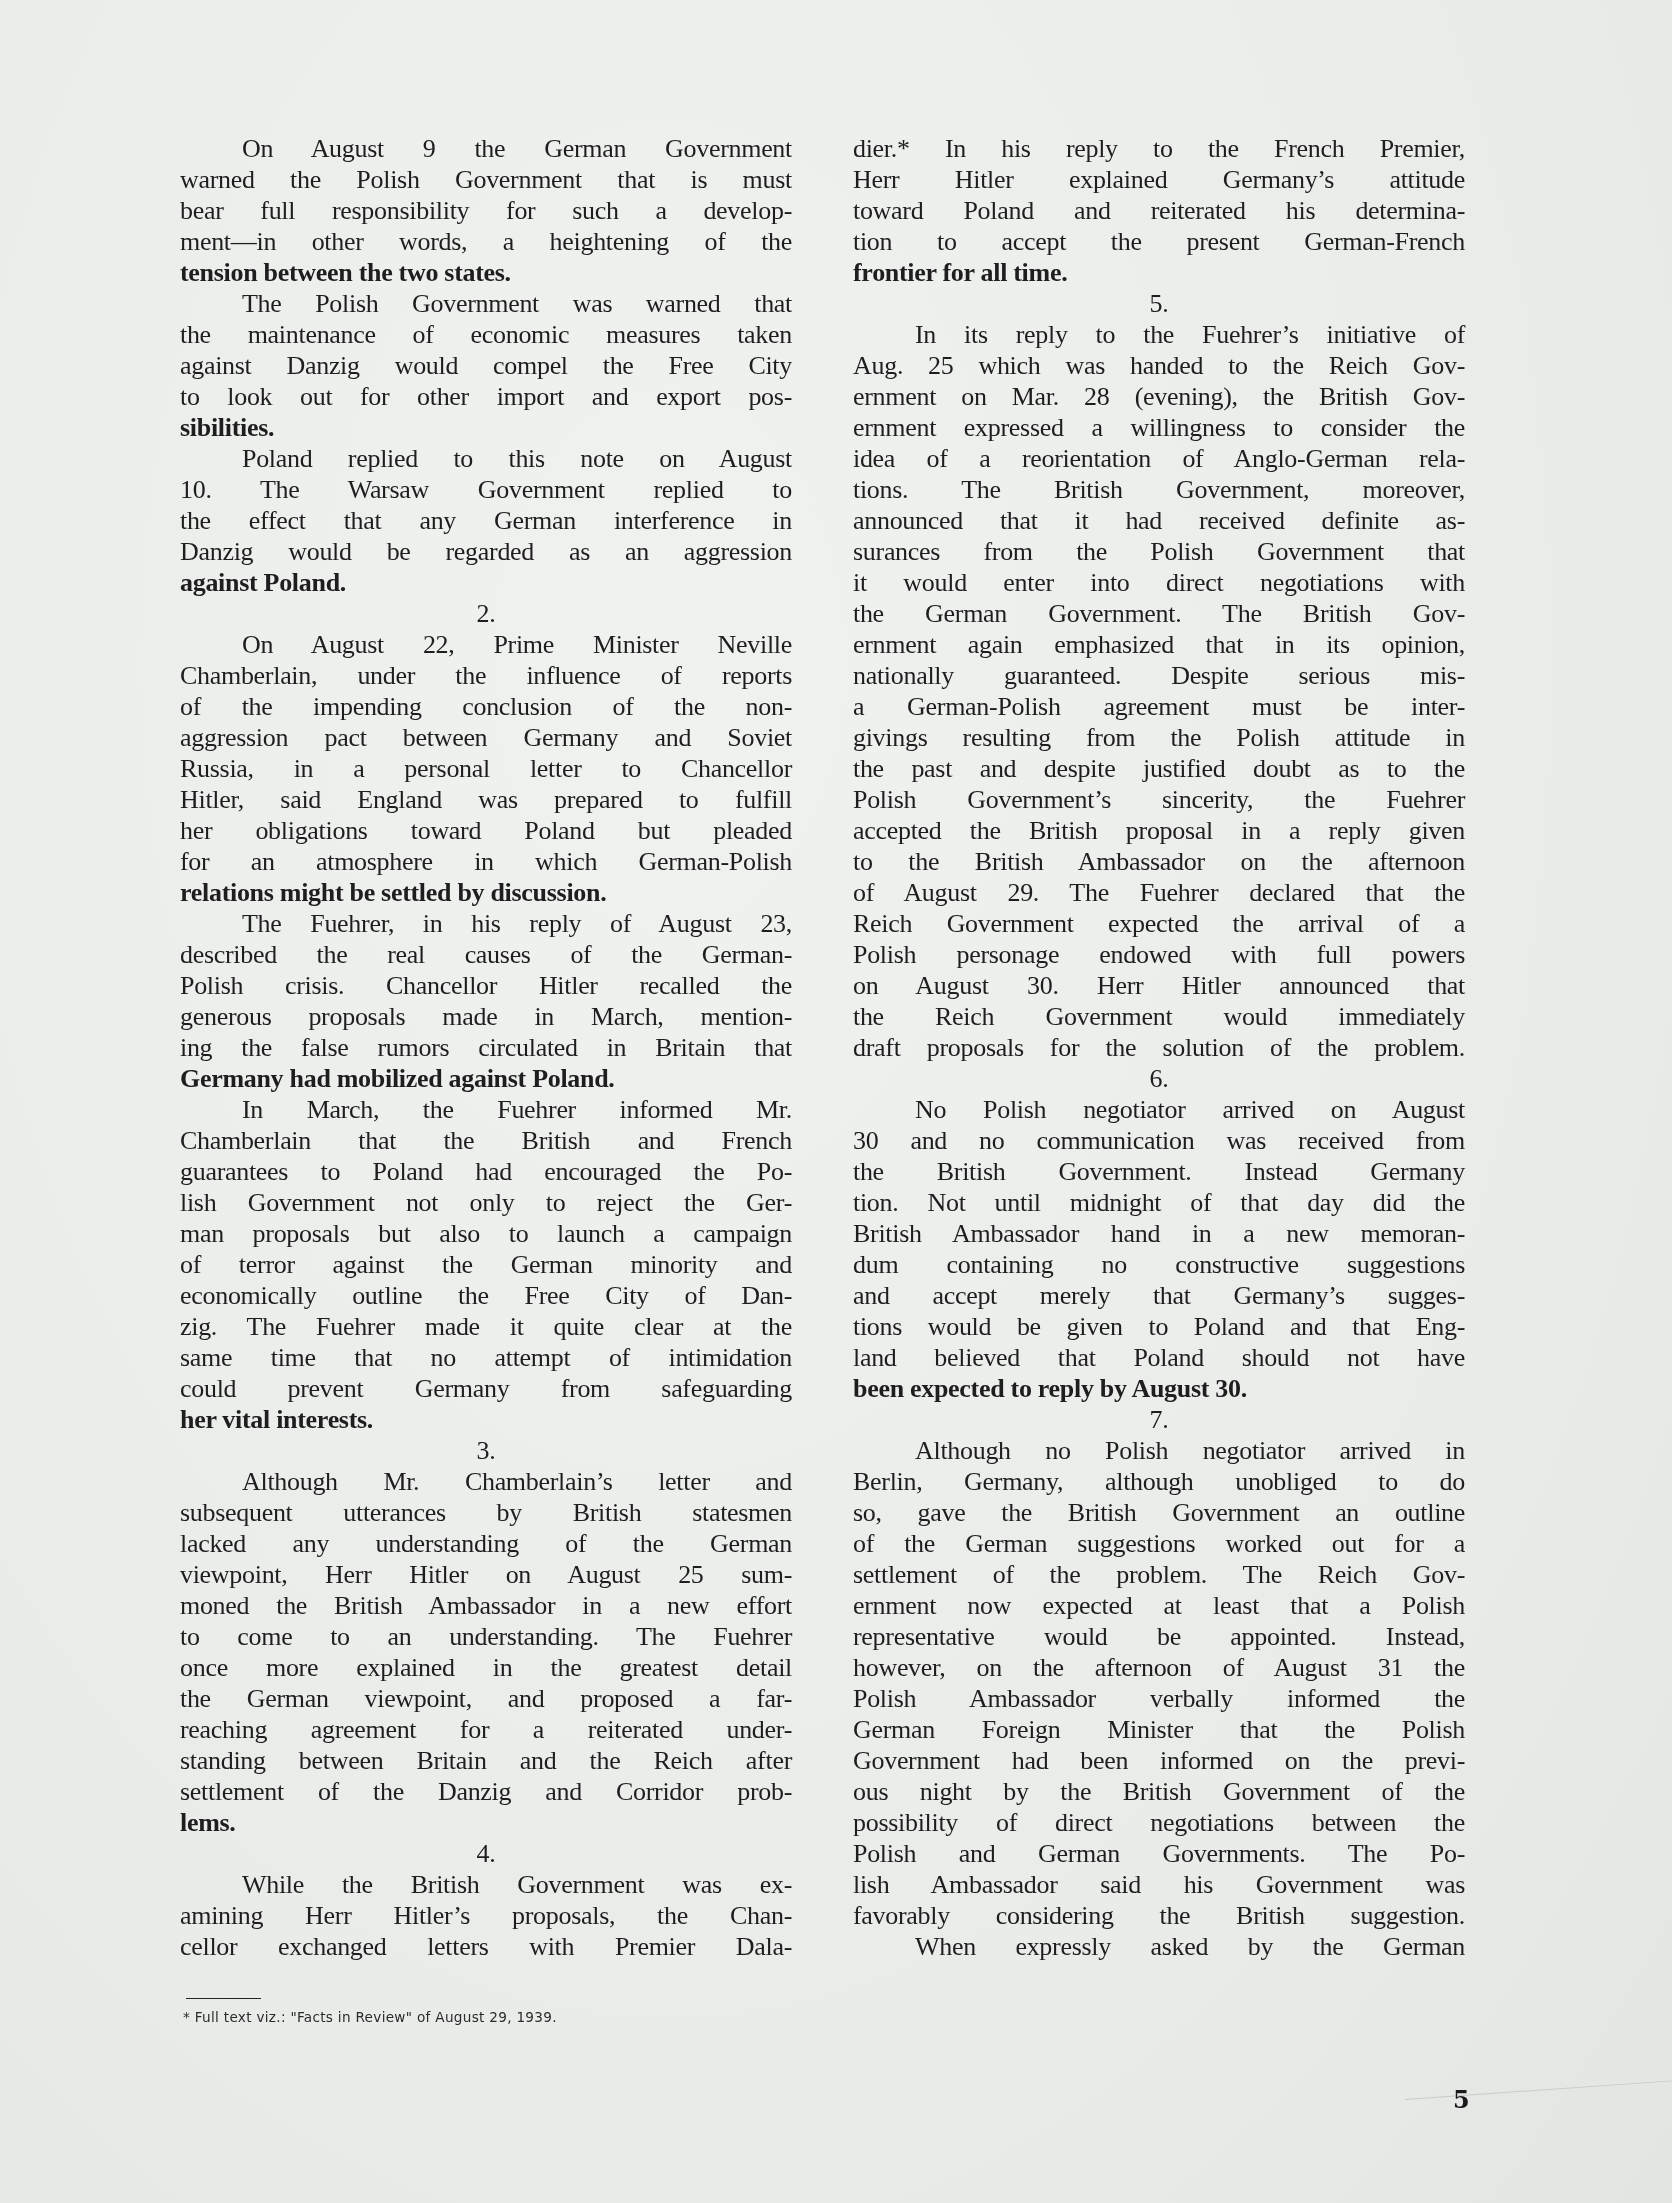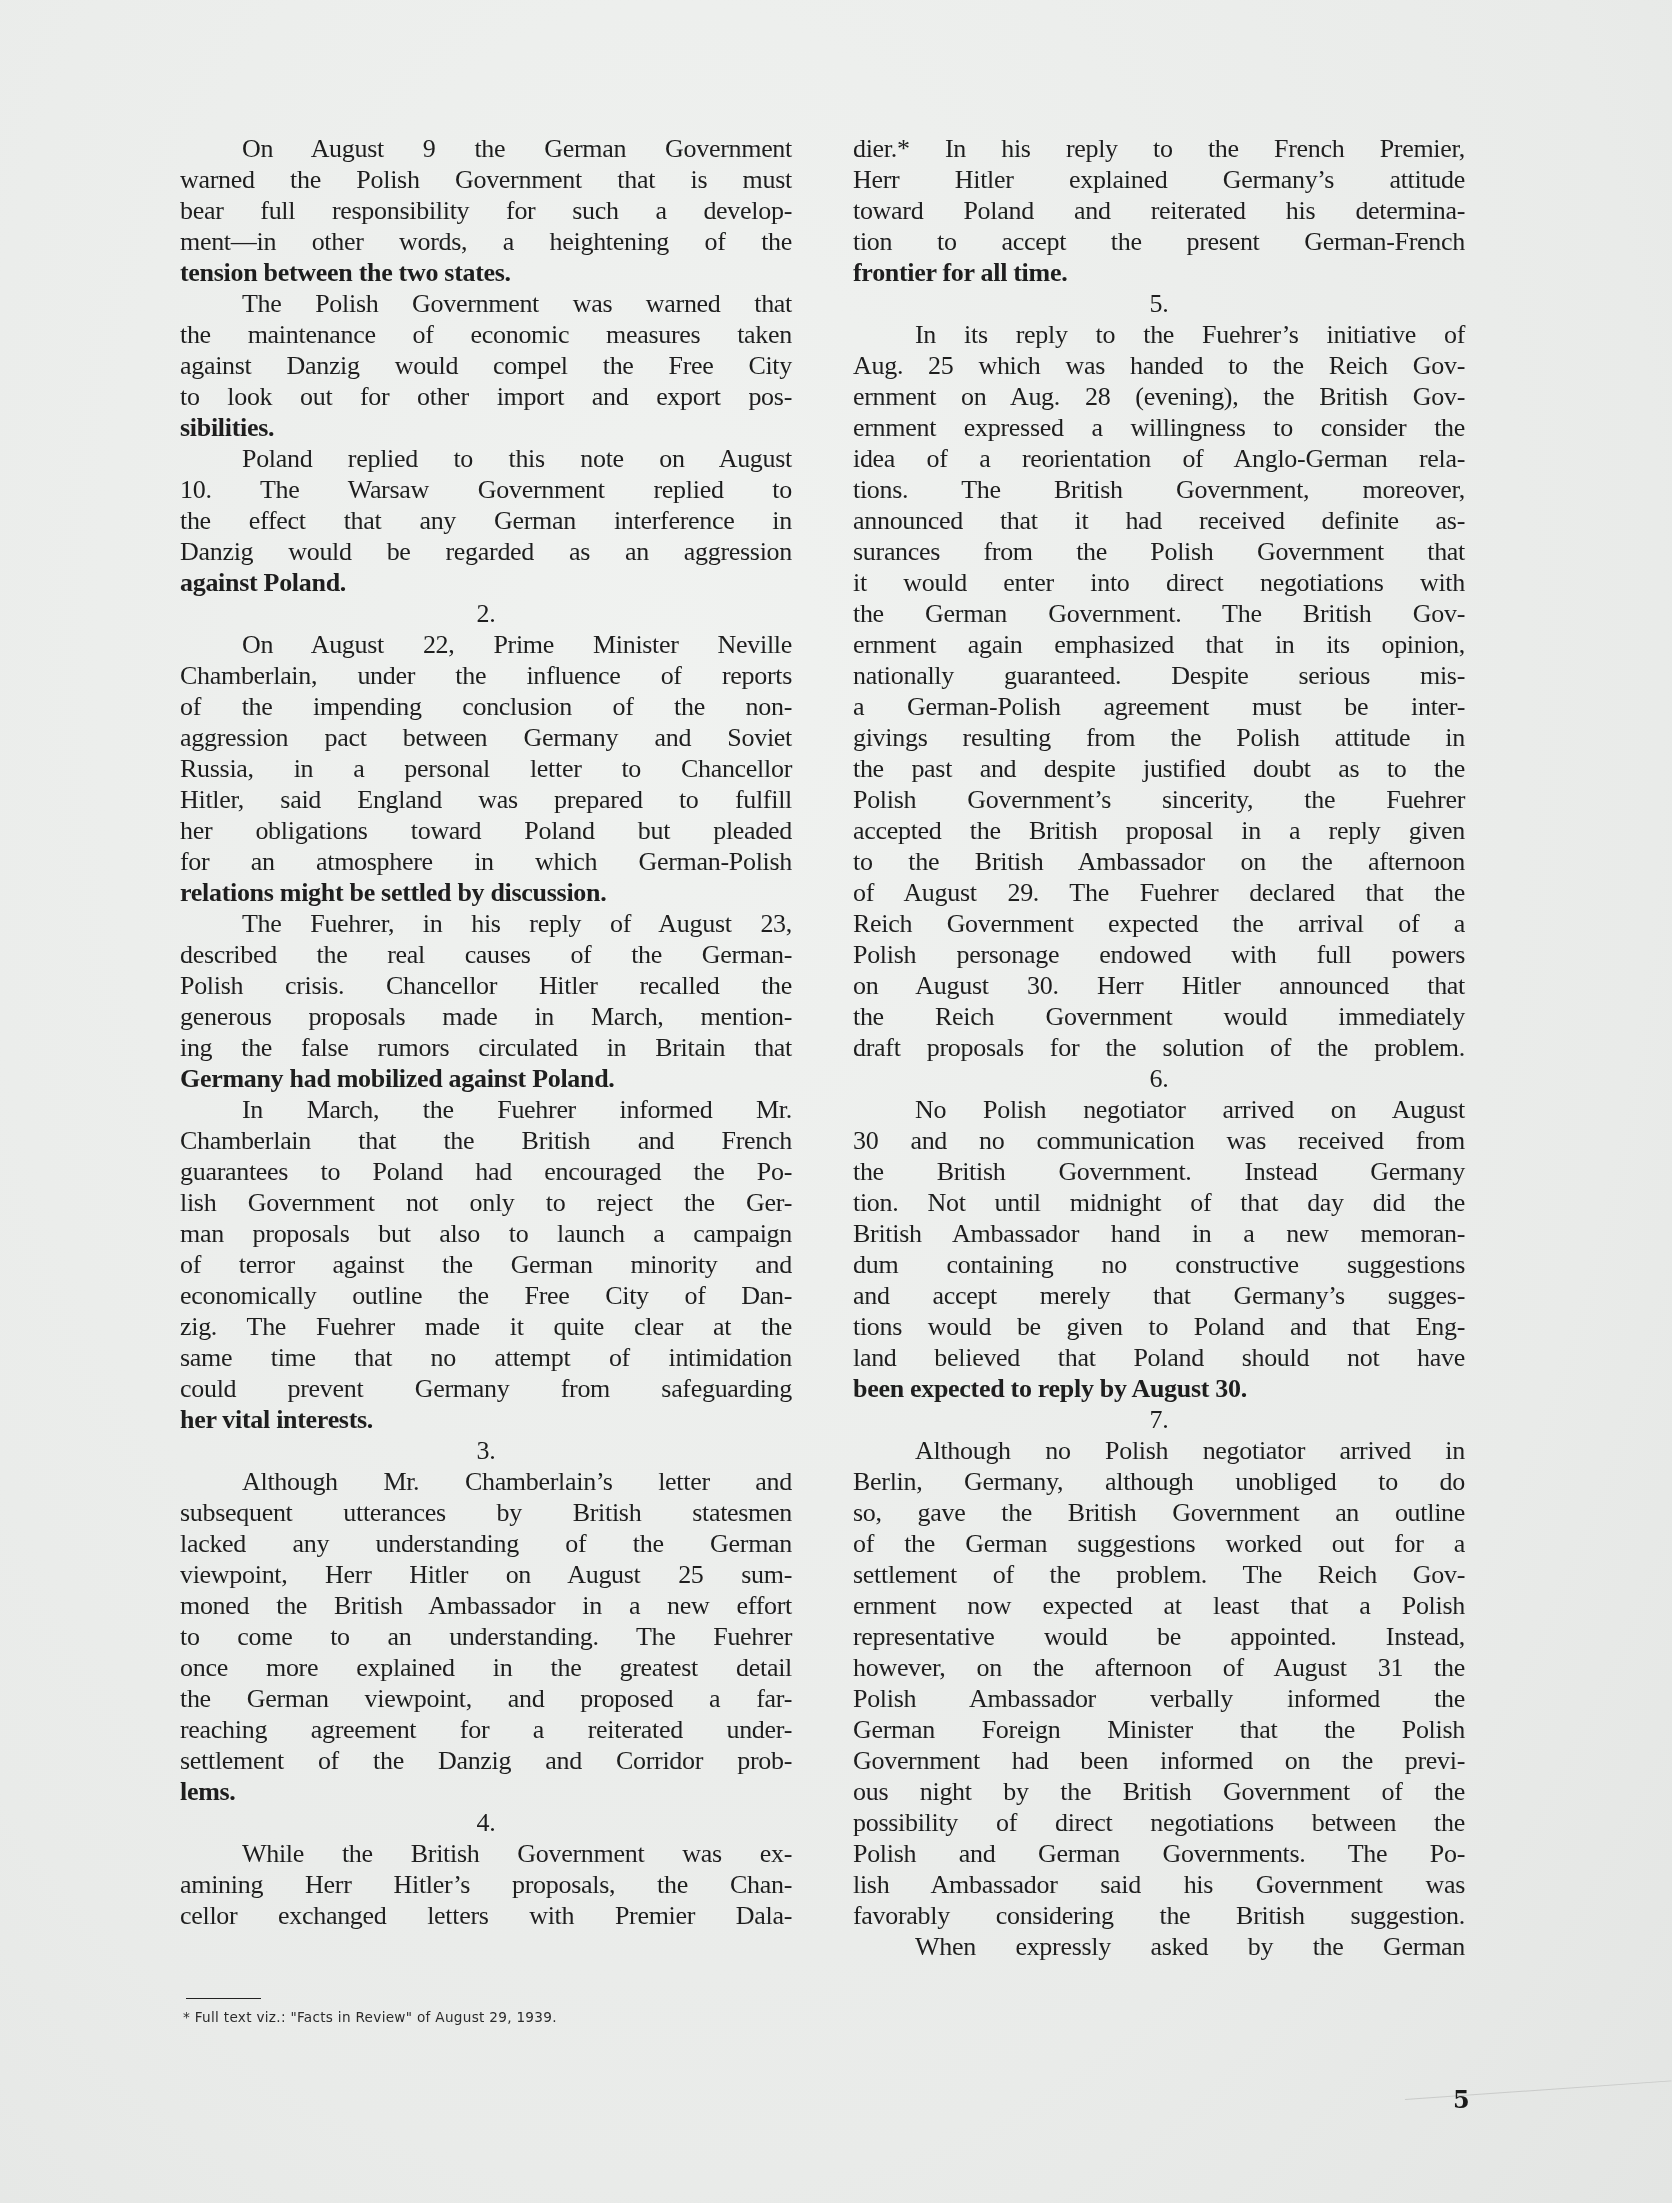--- a/index.html
+++ b/index.html
@@ -117,37 +117,38 @@
     <span class="line center">3.</span>
     <span class="line indent">Although Mr. Chamberlain’s letter and</span>
     <span class="line">subsequent utterances by British statesmen</span>
     <span class="line">lacked any understanding of the German</span>
     <span class="line">viewpoint, Herr Hitler on August 25 sum-</span>
     <span class="line">moned the British Ambassador in a new effort</span>
     <span class="line">to come to an understanding.  The Fuehrer</span>
     <span class="line">once more explained in the greatest detail</span>
     <span class="line">the German viewpoint, and proposed a far-</span>
     <span class="line">reaching agreement for a reiterated under-</span>
+    <span class="line">standing between Britain and the Reich after</span>
     <span class="line">settlement of the Danzig and Corridor prob-</span>
     <span class="line last">lems.</span>
     <span class="line center">4.</span>
     <span class="line indent">While the British Government was ex-</span>
     <span class="line">amining Herr Hitler’s proposals, the Chan-</span>
     <span class="line">cellor exchanged letters with Premier Dala-</span>
   </div>
 <div class="col col-right" id="col-right">
     <span class="line">dier.*  In his reply to the French Premier,</span>
     <span class="line">Herr Hitler explained Germany’s attitude</span>
     <span class="line">toward Poland and reiterated his determina-</span>
     <span class="line">tion to accept the present German-French</span>
     <span class="line last">frontier for all time.</span>
     <span class="line center">5.</span>
     <span class="line indent">In its reply to the Fuehrer’s initiative of</span>
     <span class="line">Aug. 25 which was handed to the Reich Gov-</span>
-    <span class="line">ernment on Aug. 28 (evening), the British Gov-</span>
+    <span class="line">ernment on Mar. 28 (evening), the British Gov-</span>
     <span class="line">ernment expressed a willingness to consider the</span>
     <span class="line">idea of a reorientation of Anglo-German rela-</span>
     <span class="line">tions.  The British Government, moreover,</span>
     <span class="line">announced that it had received definite as-</span>
     <span class="line">surances from the Polish Government that</span>
     <span class="line">it would enter into direct negotiations with</span>
     <span class="line">the German Government.  The British Gov-</span>
     <span class="line">ernment again emphasized that in its opinion,</span>
     <span class="line">nationally guaranteed.  Despite serious mis-</span>
     <span class="line">a German-Polish agreement must be inter-</span>

